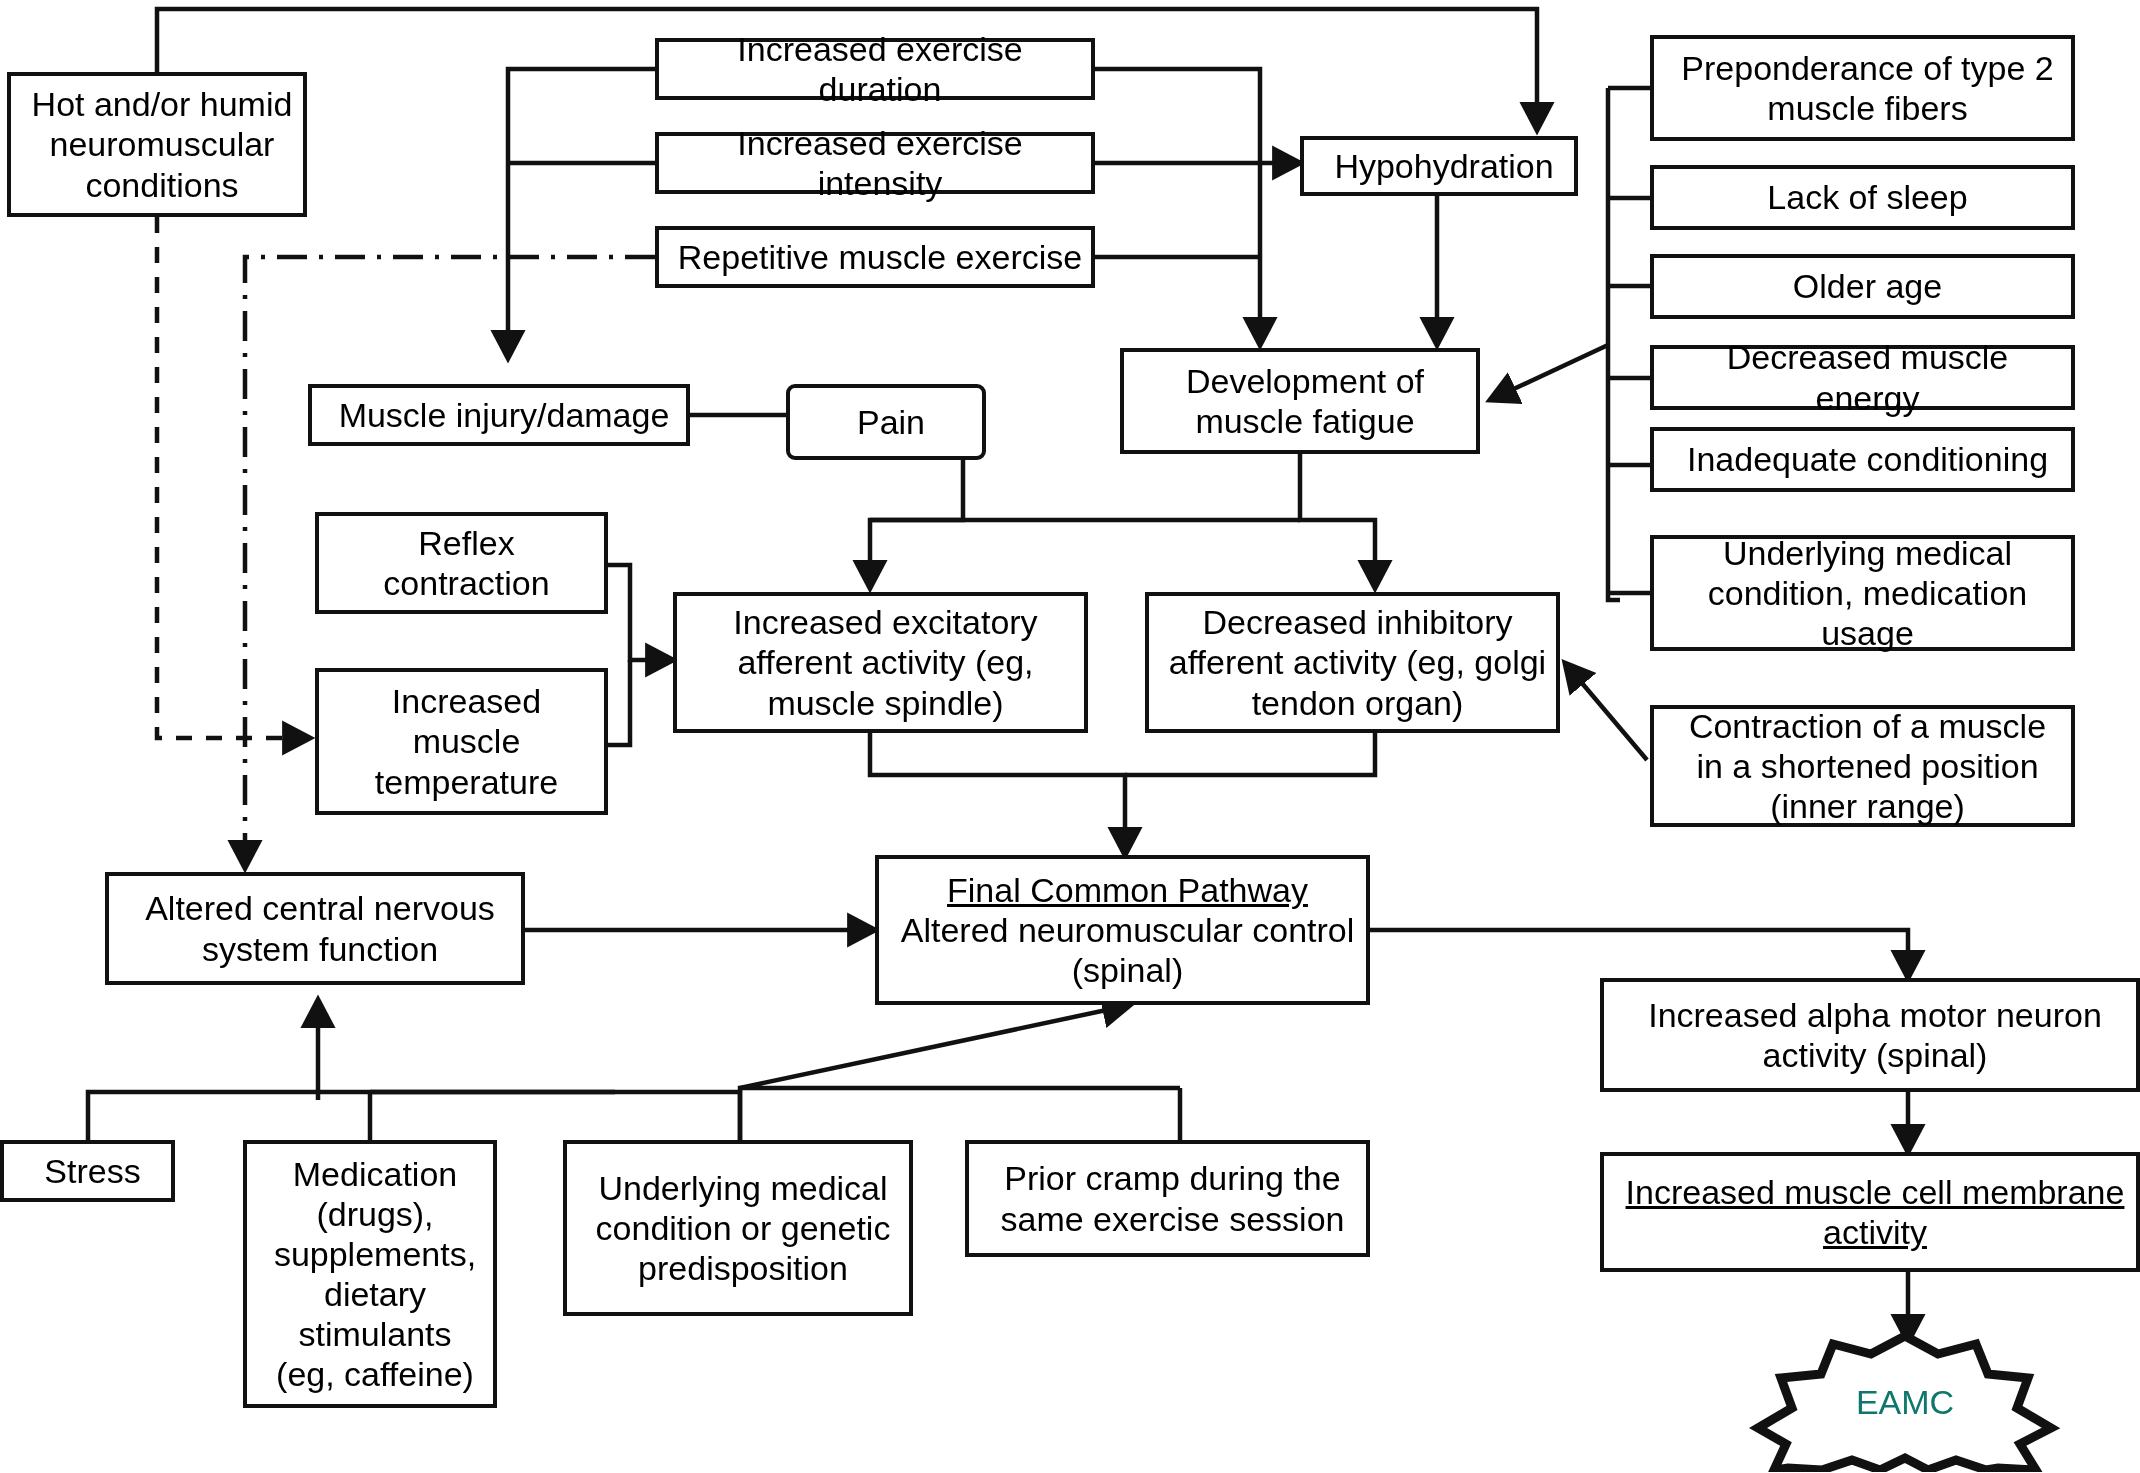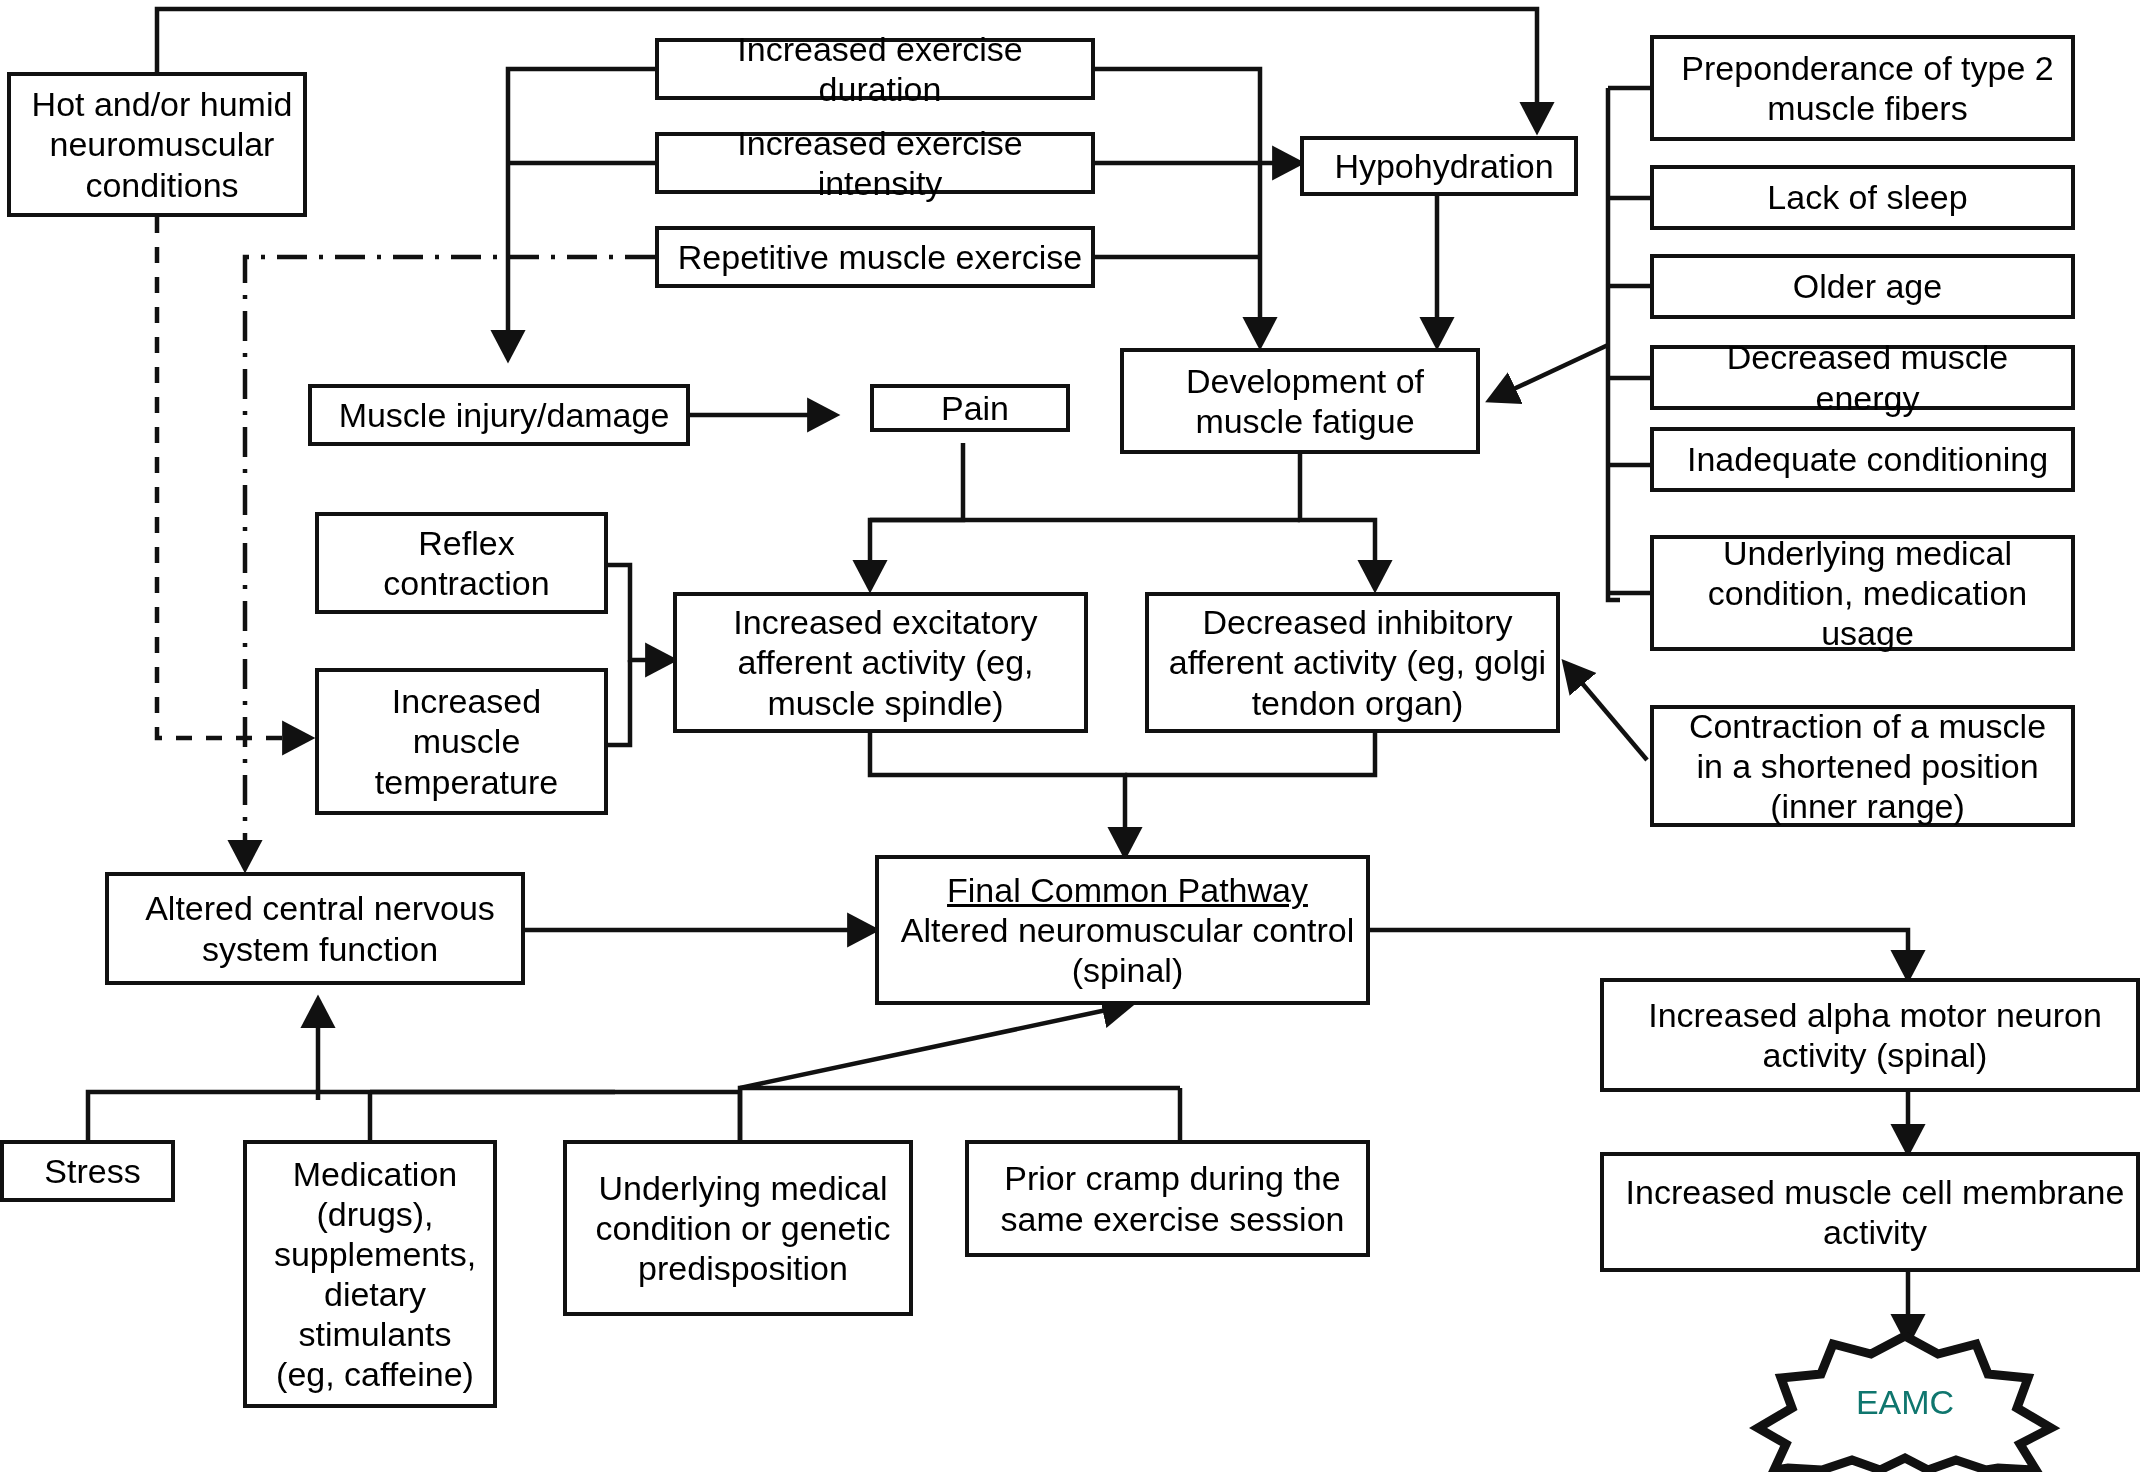--- a/index.html
+++ b/index.html
@@ -108,21 +108,21 @@
   </div>
 
   <div class="node f34" style="left:1300px;top:136px;width:278px;height:60px;">
     <span class="lbl">Hypohydration</span>
   </div>
 
   <div class="node f34" style="left:308px;top:384px;width:382px;height:62px;">
     <span class="lbl">Muscle injury/damage</span>
   </div>
 
-  <div class="node f34" style="left:870px;top:384px;width:200px;height:48px;">
+  <div class="node f34" style="left:786px;top:384px;width:200px;height:76px;border-radius:9px;">
     <span class="lbl">Pain</span>
   </div>
 
   <div class="node f34" style="left:1120px;top:348px;width:360px;height:106px;">
     <span class="lbl">Development of muscle fatigue</span>
   </div>
 
   <div class="node f34" style="left:315px;top:512px;width:293px;height:102px;">
     <span class="lbl">Reflex contraction</span>
   </div>
@@ -162,21 +162,21 @@
   </div>
 
   <div class="node f34" style="left:965px;top:1140px;width:405px;height:117px;">
     <span class="lbl">Prior cramp during the same exercise session</span>
   </div>
 
   <div class="node f34" style="left:1600px;top:978px;width:540px;height:114px;">
     <span class="lbl">Increased alpha motor neuron activity (spinal)</span>
   </div>
 
-  <div class="node f34" style="left:1600px;top:1152px;width:540px;height:120px;">
+  <div class="node f34" style="left:1600px;top:1152px;width:540px;height:120px;text-decoration:underline;">
     <span class="lbl">Increased muscle cell membrane activity</span>
   </div>
 
   <div class="node f34" style="left:1650px;top:35px;width:425px;height:106px;">
     <span class="lbl">Preponderance of type 2 muscle fibers</span>
   </div>
   <div class="node f34" style="left:1650px;top:165px;width:425px;height:65px;">
     <span class="lbl">Lack of sleep</span>
   </div>
   <div class="node f34" style="left:1650px;top:254px;width:425px;height:65px;">

